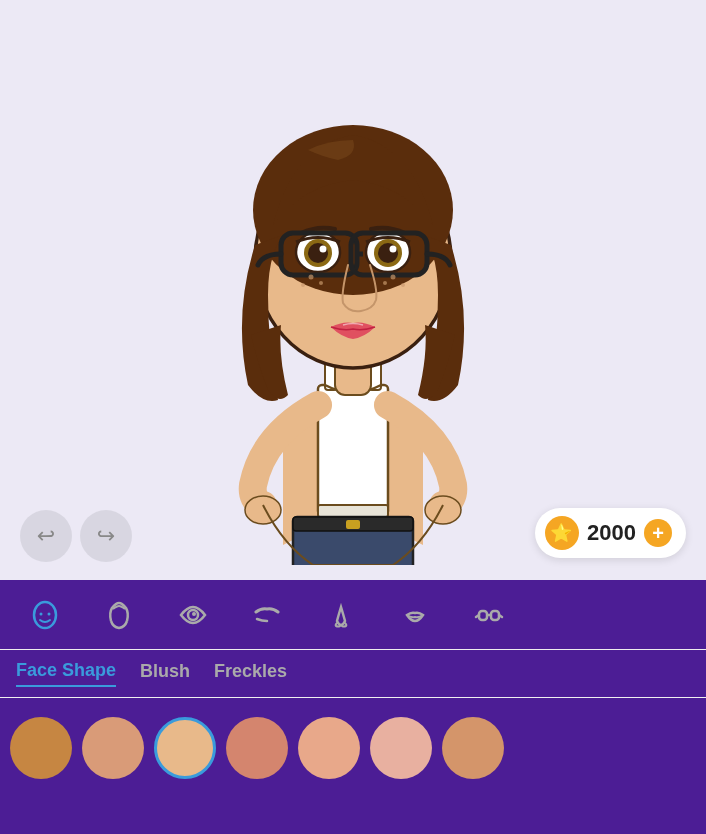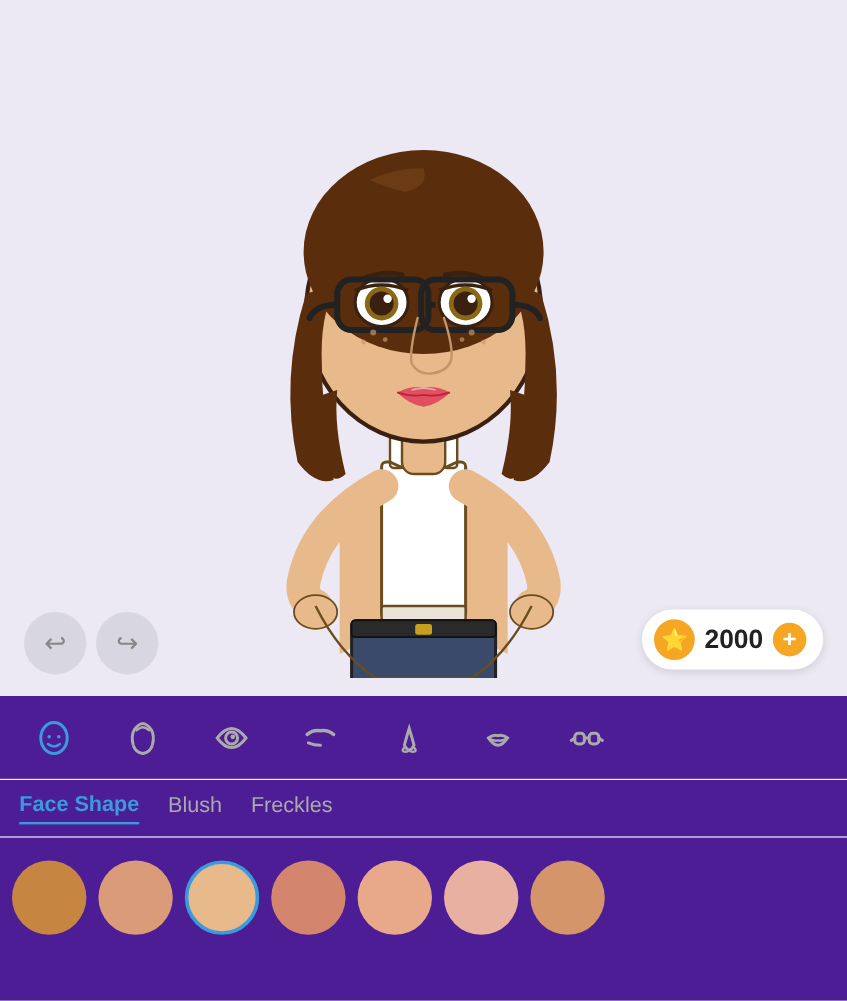--- a/index.html
+++ b/index.html
@@ -147,21 +147,21 @@
       display: flex;
       align-items: center;
       padding: 0 16px;
       height: 48px;
       gap: 24px;
       border-bottom: 1px solid #f0f0f0;
     }
 
     .sub-tab {
       font-size: 18px;
-      font-weight: 400;
+      font-weight: 700;
       color: #aaa;
       cursor: pointer;
       padding-bottom: 4px;
     }
 
     .sub-tab.active {
       color: #3a9bdc;
       border-bottom: 2px solid #3a9bdc;
       font-weight: 700;
     }

